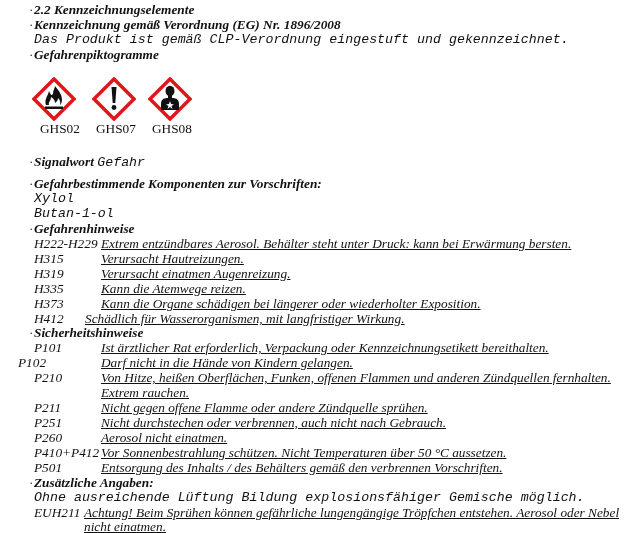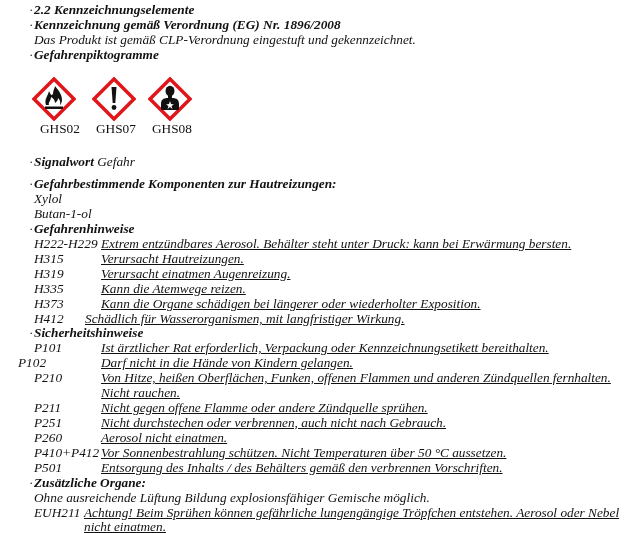--- a/index.html
+++ b/index.html
@@ -5,21 +5,21 @@
   html, body { margin: 0; padding: 0; background: #ffffff; }
   body {
     width: 626px; height: 533px; overflow: hidden; position: relative;
     font-family: "Liberation Serif", "DejaVu Serif", serif;
     font-size: 13.3px; color: #111111; line-height: 15px;
   }
   .page { position: absolute; left: 0; top: 0; width: 626px; }
   .row { position: absolute; white-space: nowrap; }
   .dot { position: absolute; left: 29px; font-style: normal; font-weight: normal; color: #333; }
   .head { font-weight: bold; font-style: italic; }
-  .it { font-style: italic; }
+  .it { font-style: italic; font-family: Liberation Mono, monospace; }
   .code { position: absolute; font-style: italic; }
   .desc { position: absolute; font-style: italic; white-space: nowrap; text-decoration: underline; }
   .picto { position: absolute; top: 77px; width: 44px; height: 44px; }
   .picto-label { position: absolute; top: 121px; font-size: 13.3px; }
 </style>
 </head>
 <body>
 
 <div class="page">
 
@@ -53,21 +53,21 @@
   <span class="picto-label" style="left:96px">GHS07</span>
   <span class="picto-label" style="left:152px">GHS08</span>
 
   <span class="dot" style="top:154px">·</span>
   <div class="row" style="left:34px; top:154px">
     <span class="head">Signalwort</span>
     <span class="it">Gefahr</span>
   </div>
 
   <span class="dot" style="top:176px">·</span>
-  <div class="row head" style="left:34px; top:176px">Gefahrbestimmende Komponenten zur Hautreizungen:</div>
+  <div class="row head" style="left:34px; top:176px">Gefahrbestimmende Komponenten zur Vorschriften:</div>
   <div class="row it" style="left:34px; top:191px">Xylol</div>
   <div class="row it" style="left:34px; top:206px">Butan-1-ol</div>
 
   <span class="dot" style="top:221px">·</span>
   <div class="row head" style="left:34px; top:221px">Gefahrenhinweise</div>
 
   <div>
     <span class="code" style="left:34px; top:236px">H222-H229</span>
     <span class="desc" style="left:101px; top:236px">Extrem entzündbares Aerosol. Behälter steht unter Druck: kann bei Erwärmung bersten.</span>
   </div>
@@ -99,21 +99,21 @@
     <span class="code" style="left:34px; top:340px">P101</span>
     <span class="desc" style="left:101px; top:340px">Ist ärztlicher Rat erforderlich, Verpackung oder Kennzeichnungsetikett bereithalten.</span>
   </div>
   <div>
     <span class="code" style="left:18px; top:355px">P102</span>
     <span class="desc" style="left:101px; top:355px">Darf nicht in die Hände von Kindern gelangen.</span>
   </div>
   <div>
     <span class="code" style="left:34px; top:370px">P210</span>
     <span class="desc" style="left:101px; top:370px">Von Hitze, heißen Oberflächen, Funken, offenen Flammen und anderen Zündquellen fernhalten.</span>
-    <span class="desc" style="left:101px; top:385px">Nicht rauchen.</span>
+    <span class="desc" style="left:101px; top:385px">Extrem rauchen.</span>
   </div>
   <div>
     <span class="code" style="left:34px; top:400px">P211</span>
     <span class="desc" style="left:101px; top:400px">Nicht gegen offene Flamme oder andere Zündquelle sprühen.</span>
   </div>
   <div>
     <span class="code" style="left:34px; top:415px">P251</span>
     <span class="desc" style="left:101px; top:415px">Nicht durchstechen oder verbrennen, auch nicht nach Gebrauch.</span>
   </div>
   <div>
@@ -123,21 +123,21 @@
   <div>
     <span class="code" style="left:34px; top:445px">P410+P412</span>
     <span class="desc" style="left:101px; top:445px">Vor Sonnenbestrahlung schützen. Nicht Temperaturen über 50 °C aussetzen.</span>
   </div>
   <div>
     <span class="code" style="left:34px; top:460px">P501</span>
     <span class="desc" style="left:101px; top:460px">Entsorgung des Inhalts / des Behälters gemäß den verbrennen Vorschriften.</span>
   </div>
 
   <span class="dot" style="top:475px">·</span>
-  <div class="row head" style="left:34px; top:475px">Zusätzliche Organe:</div>
+  <div class="row head" style="left:34px; top:475px">Zusätzliche Angaben:</div>
   <div class="row it" style="left:34px; top:490px">Ohne ausreichende Lüftung Bildung explosionsfähiger Gemische möglich.</div>
   <div>
     <span class="code" style="left:34px; top:505px">EUH211</span>
     <span class="desc" style="left:84px; top:505px">Achtung! Beim Sprühen können gefährliche lungengängige Tröpfchen entstehen. Aerosol oder Nebel</span>
     <span class="desc" style="left:84px; top:519px">nicht einatmen.</span>
   </div>
 
 </div>
 
 </body></html>

